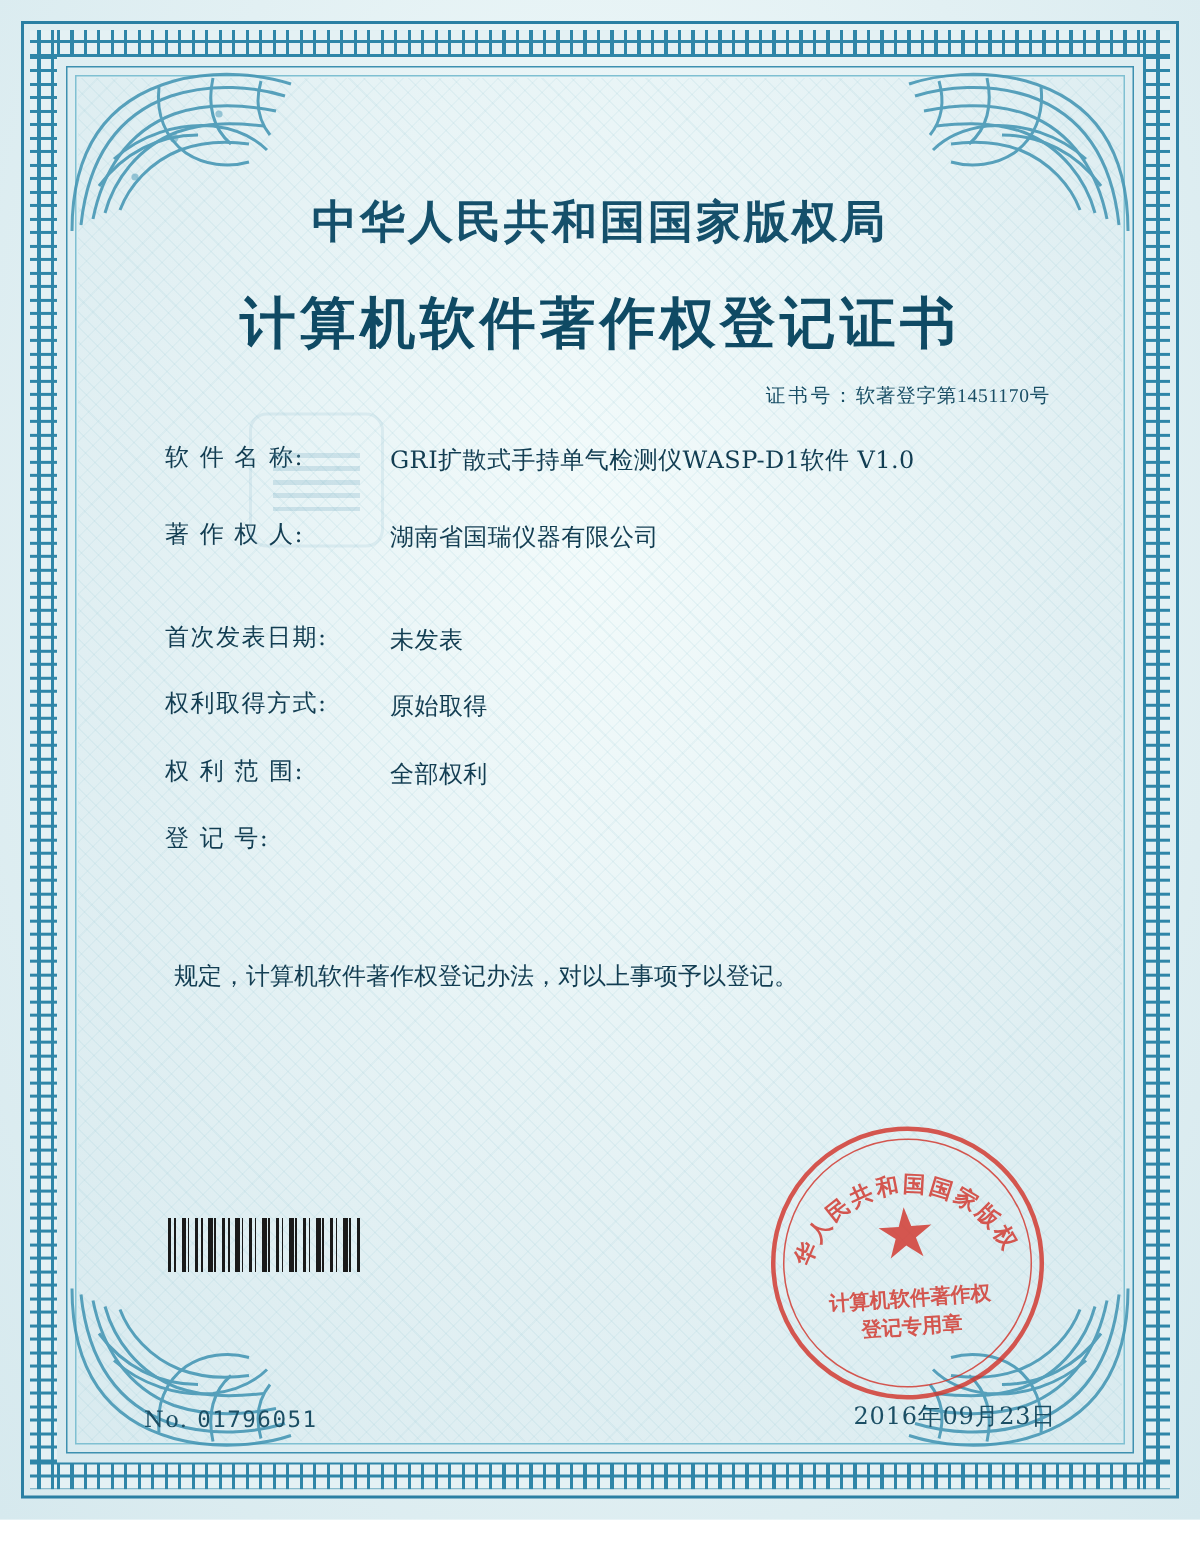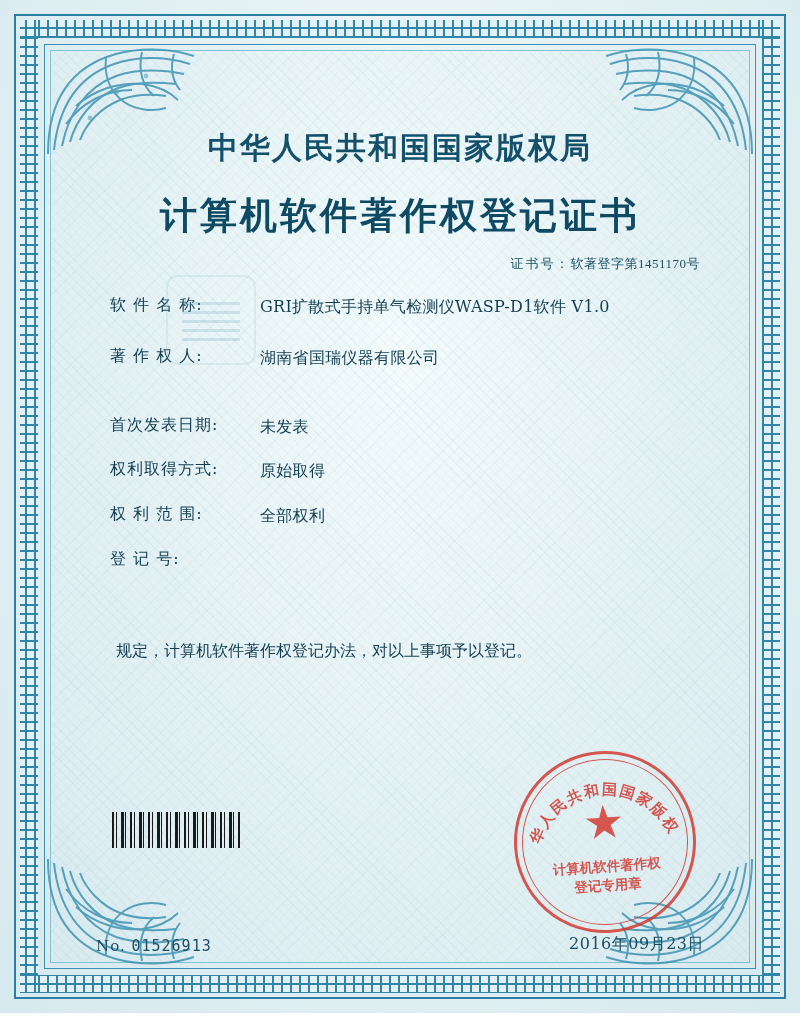--- a/index.html
+++ b/index.html
@@ -419,18 +419,18 @@
     </div>
     <div class="star">★</div>
     <div class="seal-lines">
       <div>计算机软件著作权</div>
       <div>登记专用章</div>
     </div>
   </div>
 
   <div class="footer-no">
     <span>No.</span>
-    <span class="num">01526913</span>
+    <span class="num">01796051</span>
   </div>
 
   <div class="footer-date">2016年09月23日</div>
 
 </div>
 
 </body></html>

